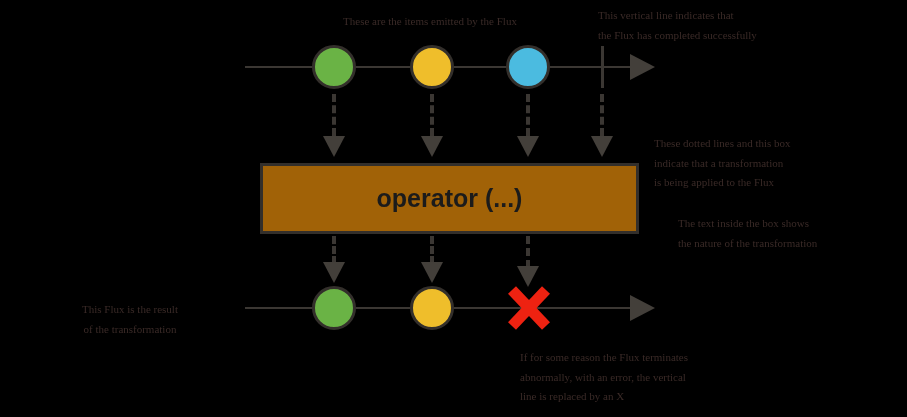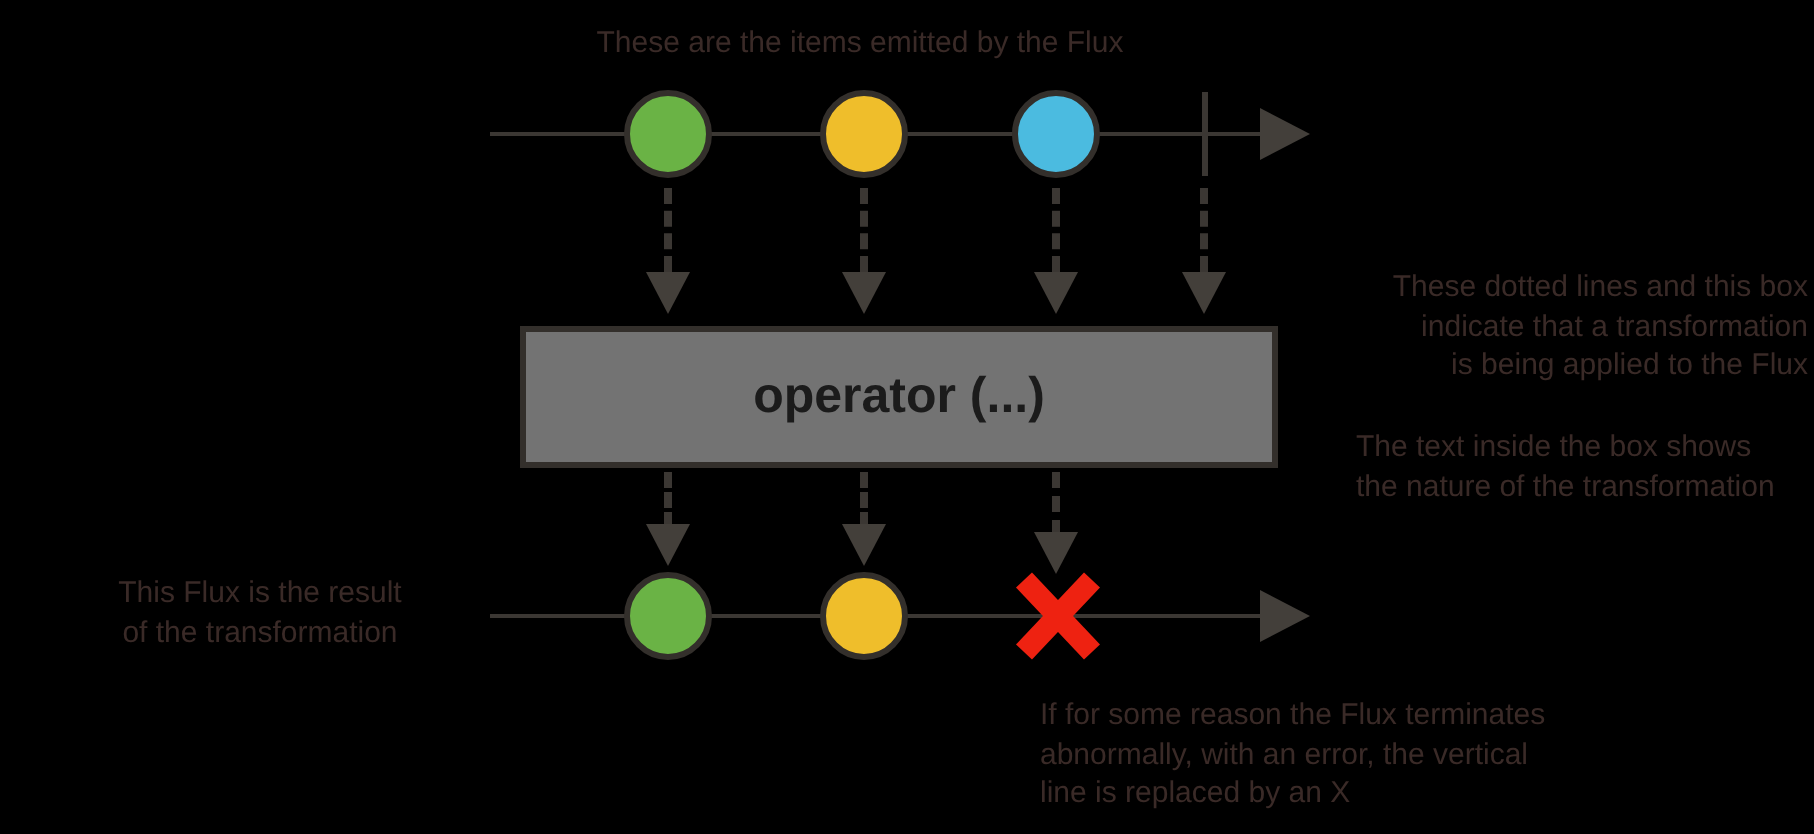--- a/index.html
+++ b/index.html
@@ -13,24 +13,24 @@
   #stage {
     position: relative;
     width: 907px;
     height: 417px;
     background: #000000;
     overflow: hidden;
   }
   .note {
     position: absolute;
     color: #3a2a27;
-    font-size: 15px;
+    font-size: 11px;
     line-height: 19.5px;
     white-space: pre;
-    font-family: Liberation Sans, sans-serif;
+    font-family: Liberation Serif, serif;
   }
   .note.center { text-align: center; }
   .note.left   { text-align: left; }
 
   .timeline {
     position: absolute;
     height: 2px;
     background: #3b3733;
   }
   .arrowhead-right {
@@ -62,21 +62,21 @@
   .arrowhead-down {
     position: absolute;
     width: 0;
     height: 0;
     border-left: 11px solid transparent;
     border-right: 11px solid transparent;
     border-top: 21px solid #433f3a;
   }
   .opbox {
     position: absolute;
-    background: #737373;
+    background: #a16207;
     border: 3px solid #332f2b;
     box-sizing: border-box;
     display: flex;
     align-items: center;
     justify-content: center;
   }
   .opbox-label {
     color: #1b1b1b;
     font-size: 25px;
     font-weight: bold;
@@ -87,29 +87,31 @@
   }
 </style>
 </head>
 <body>
 
 <div id="stage">
 
 
   <div class="note center" style="left:281px; top:12px; width:298px;">These are the items emitted by the Flux</div>
 
+  <div class="note left" style="left:598px; top:6px; width:300px;">This vertical line indicates that
+the Flux has completed successfully</div>
 
-  <div class="note left" style="left:654px; top:134px; width:250px;text-align:right;">These dotted lines and this box
+  <div class="note left" style="left:654px; top:134px; width:250px;">These dotted lines and this box
 indicate that a transformation
 is being applied to the Flux</div>
 
   <div class="note left" style="left:678px; top:214px; width:250px;">The text inside the box shows
 the nature of the transformation</div>
 
-  <div class="note center" style="left:30px; top:287px; width:200px;">This Flux is the result
+  <div class="note center" style="left:30px; top:300px; width:200px;">This Flux is the result
 of the transformation</div>
 
   <div class="note left" style="left:520px; top:348px; width:380px;">If for some reason the Flux terminates
 abnormally, with an error, the vertical
 line is replaced by an X</div>
 
   <div class="timeline" style="left:245px; top:66px; width:385px;"></div>
   <div class="arrowhead-right" style="left:630px; top:54px;"></div>
 
   <div class="complete-line" style="left:601px; top:46px; height:42px;"></div>

